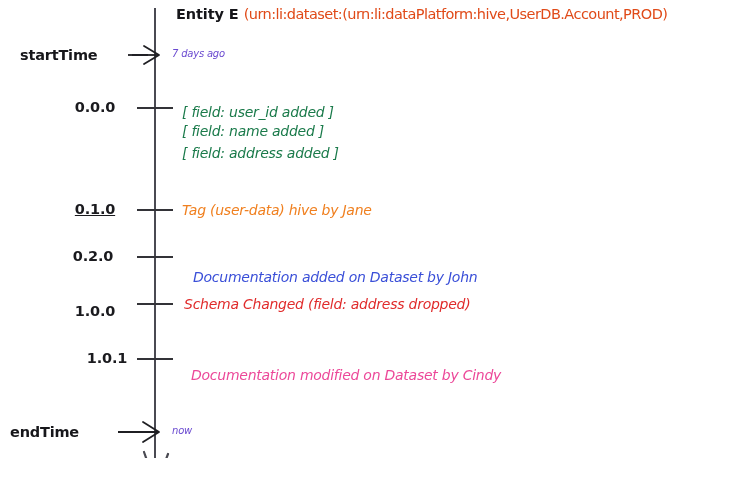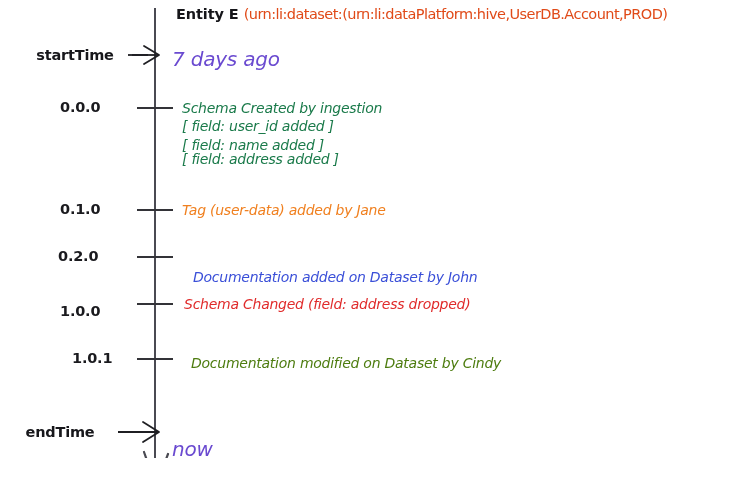--- a/index.html
+++ b/index.html
@@ -79,50 +79,50 @@
     color: #e04a18;
     letter-spacing: -0.55px;
   }
 
   .side-label {
     font-family: "DejaVu Sans", sans-serif;
     font-size: 14.5px;
     font-weight: bold;
     color: #17171b;
     letter-spacing: -0.2px;
-    text-align: center;
+    text-align: left;
   }
 
   .version-label {
     font-family: "DejaVu Sans", sans-serif;
     font-size: 14.5px;
     font-weight: bold;
     color: #1a1a1e;
     letter-spacing: -0.2px;
-    text-align: left;
+    text-align: center;
     width: 70px;
   }
 
   .event-text {
     font-family: "DejaVu Sans", sans-serif;
     font-size: 14px;
     font-style: italic;
     letter-spacing: -0.25px;
     white-space: nowrap;
   }
   .event-sub {
     font-family: "DejaVu Sans", sans-serif;
     font-size: 14px;
     font-style: italic;
     letter-spacing: -0.25px;
     white-space: nowrap;
   }
   .marker-text {
     font-family: "DejaVu Sans", sans-serif;
-    font-size: 20px;
+    font-size: 10px;
     font-style: italic;
     letter-spacing: -0.2px;
     white-space: nowrap;
   }
   .sub-lines > div { margin-top: 5px; }
 </style>
 </head>
 <body>
 
 <div id="canvas">
@@ -143,44 +143,43 @@
     <path d="M12 4 L27 13 L12 22" fill="none" stroke="#1f1f23" stroke-width="1.8" stroke-linecap="round" stroke-linejoin="round"></path>
   </svg>
   <svg class="pointer-arrow" style="left:128px; top:42px; width:34px;" viewBox="0 0 34 26" preserveAspectRatio="none">
     <path d="M0 13 L20 13" stroke="#1f1f23" stroke-width="1.8" fill="none"></path>
   </svg>
   <div class="lbl marker-text" style="left:172px; top:49px; color:#6a4ad0;">7 days ago</div>
 
   <div class="tick tick-left" style="top:107px;"></div>
   <div class="lbl version-label" style="left:60px; top:100px;">0.0.0</div>
   <div class="lbl" style="left:182px; top:101px;">
-    <div class="event-text" style="color:#1a7a4a;">Schema Created by ingestion</div>
     <div class="sub-lines">
       <div class="event-sub" style="color:#1a7a4a; margin-top:4px;">[ field: user_id added ]</div>
       <div class="event-sub" style="color:#1a7a4a; ">[ field: name added ]</div>
-      <div class="event-sub" style="color:#1a7a4a; margin-top:0;">[ field: address added ]</div>
+      <div class="event-sub" style="color:#1a7a4a; margin-top:8px;">[ field: address added ]</div>
     </div>
   </div>
 
   <div class="tick tick-left" style="top:209px;"></div>
-  <div class="lbl version-label" style="left:60px; top:202px;">0.1.0</div>
-  <div class="lbl event-text" style="left:182px; top:203px; color:#f08020;">Tag (user-data) added by Jane</div>
+  <div class="lbl version-label" style="left:60px; top:202px;text-decoration:underline;">0.1.0</div>
+  <div class="lbl event-text" style="left:182px; top:203px; color:#f08020;">Tag (user-data) hive by Jane</div>
 
   <div class="tick tick-left" style="top:256px;"></div>
   <div class="lbl version-label" style="left:58px; top:249px;">0.2.0</div>
   <div class="lbl event-text" style="left:193px; top:250px; color:#3a4fd8;margin-top:20px;">Documentation added on Dataset by John</div>
 
   <div class="tick tick-left" style="top:303px;"></div>
   <div class="lbl version-label" style="left:60px; top:304px;">1.0.0</div>
   <div class="lbl event-text" style="left:184px; top:297px; color:#e02b2b;">Schema Changed (field: address dropped)</div>
 
   <div class="tick tick-left" style="top:358px;"></div>
   <div class="lbl version-label" style="left:72px; top:351px;">1.0.1</div>
-  <div class="lbl event-text" style="left:191px; top:356px; color:#4d7c0f;">Documentation modified on Dataset by Cindy</div>
+  <div class="lbl event-text" style="left:191px; top:368px; color:#ec4899;">Documentation modified on Dataset by Cindy</div>
 
   <div class="lbl side-label" style="left:10px; top:425px; width:100px;">endTime</div>
   <svg class="pointer-arrow" style="left:118px; top:419px; width:44px;" viewBox="0 0 44 26" preserveAspectRatio="none">
     <path d="M0 13 L40 13" stroke="#1f1f23" stroke-width="1.8" fill="none"></path>
     <path d="M25 3 L41 13 L25 23" fill="none" stroke="#1f1f23" stroke-width="1.8" stroke-linecap="round" stroke-linejoin="round"></path>
   </svg>
-  <div class="lbl marker-text" style="left:172px; top:426px; color:#6a4ad0;margin-top:13px;">now</div>
+  <div class="lbl marker-text" style="left:172px; top:426px; color:#6a4ad0;">now</div>
 
 </div>
 
 </body></html>

